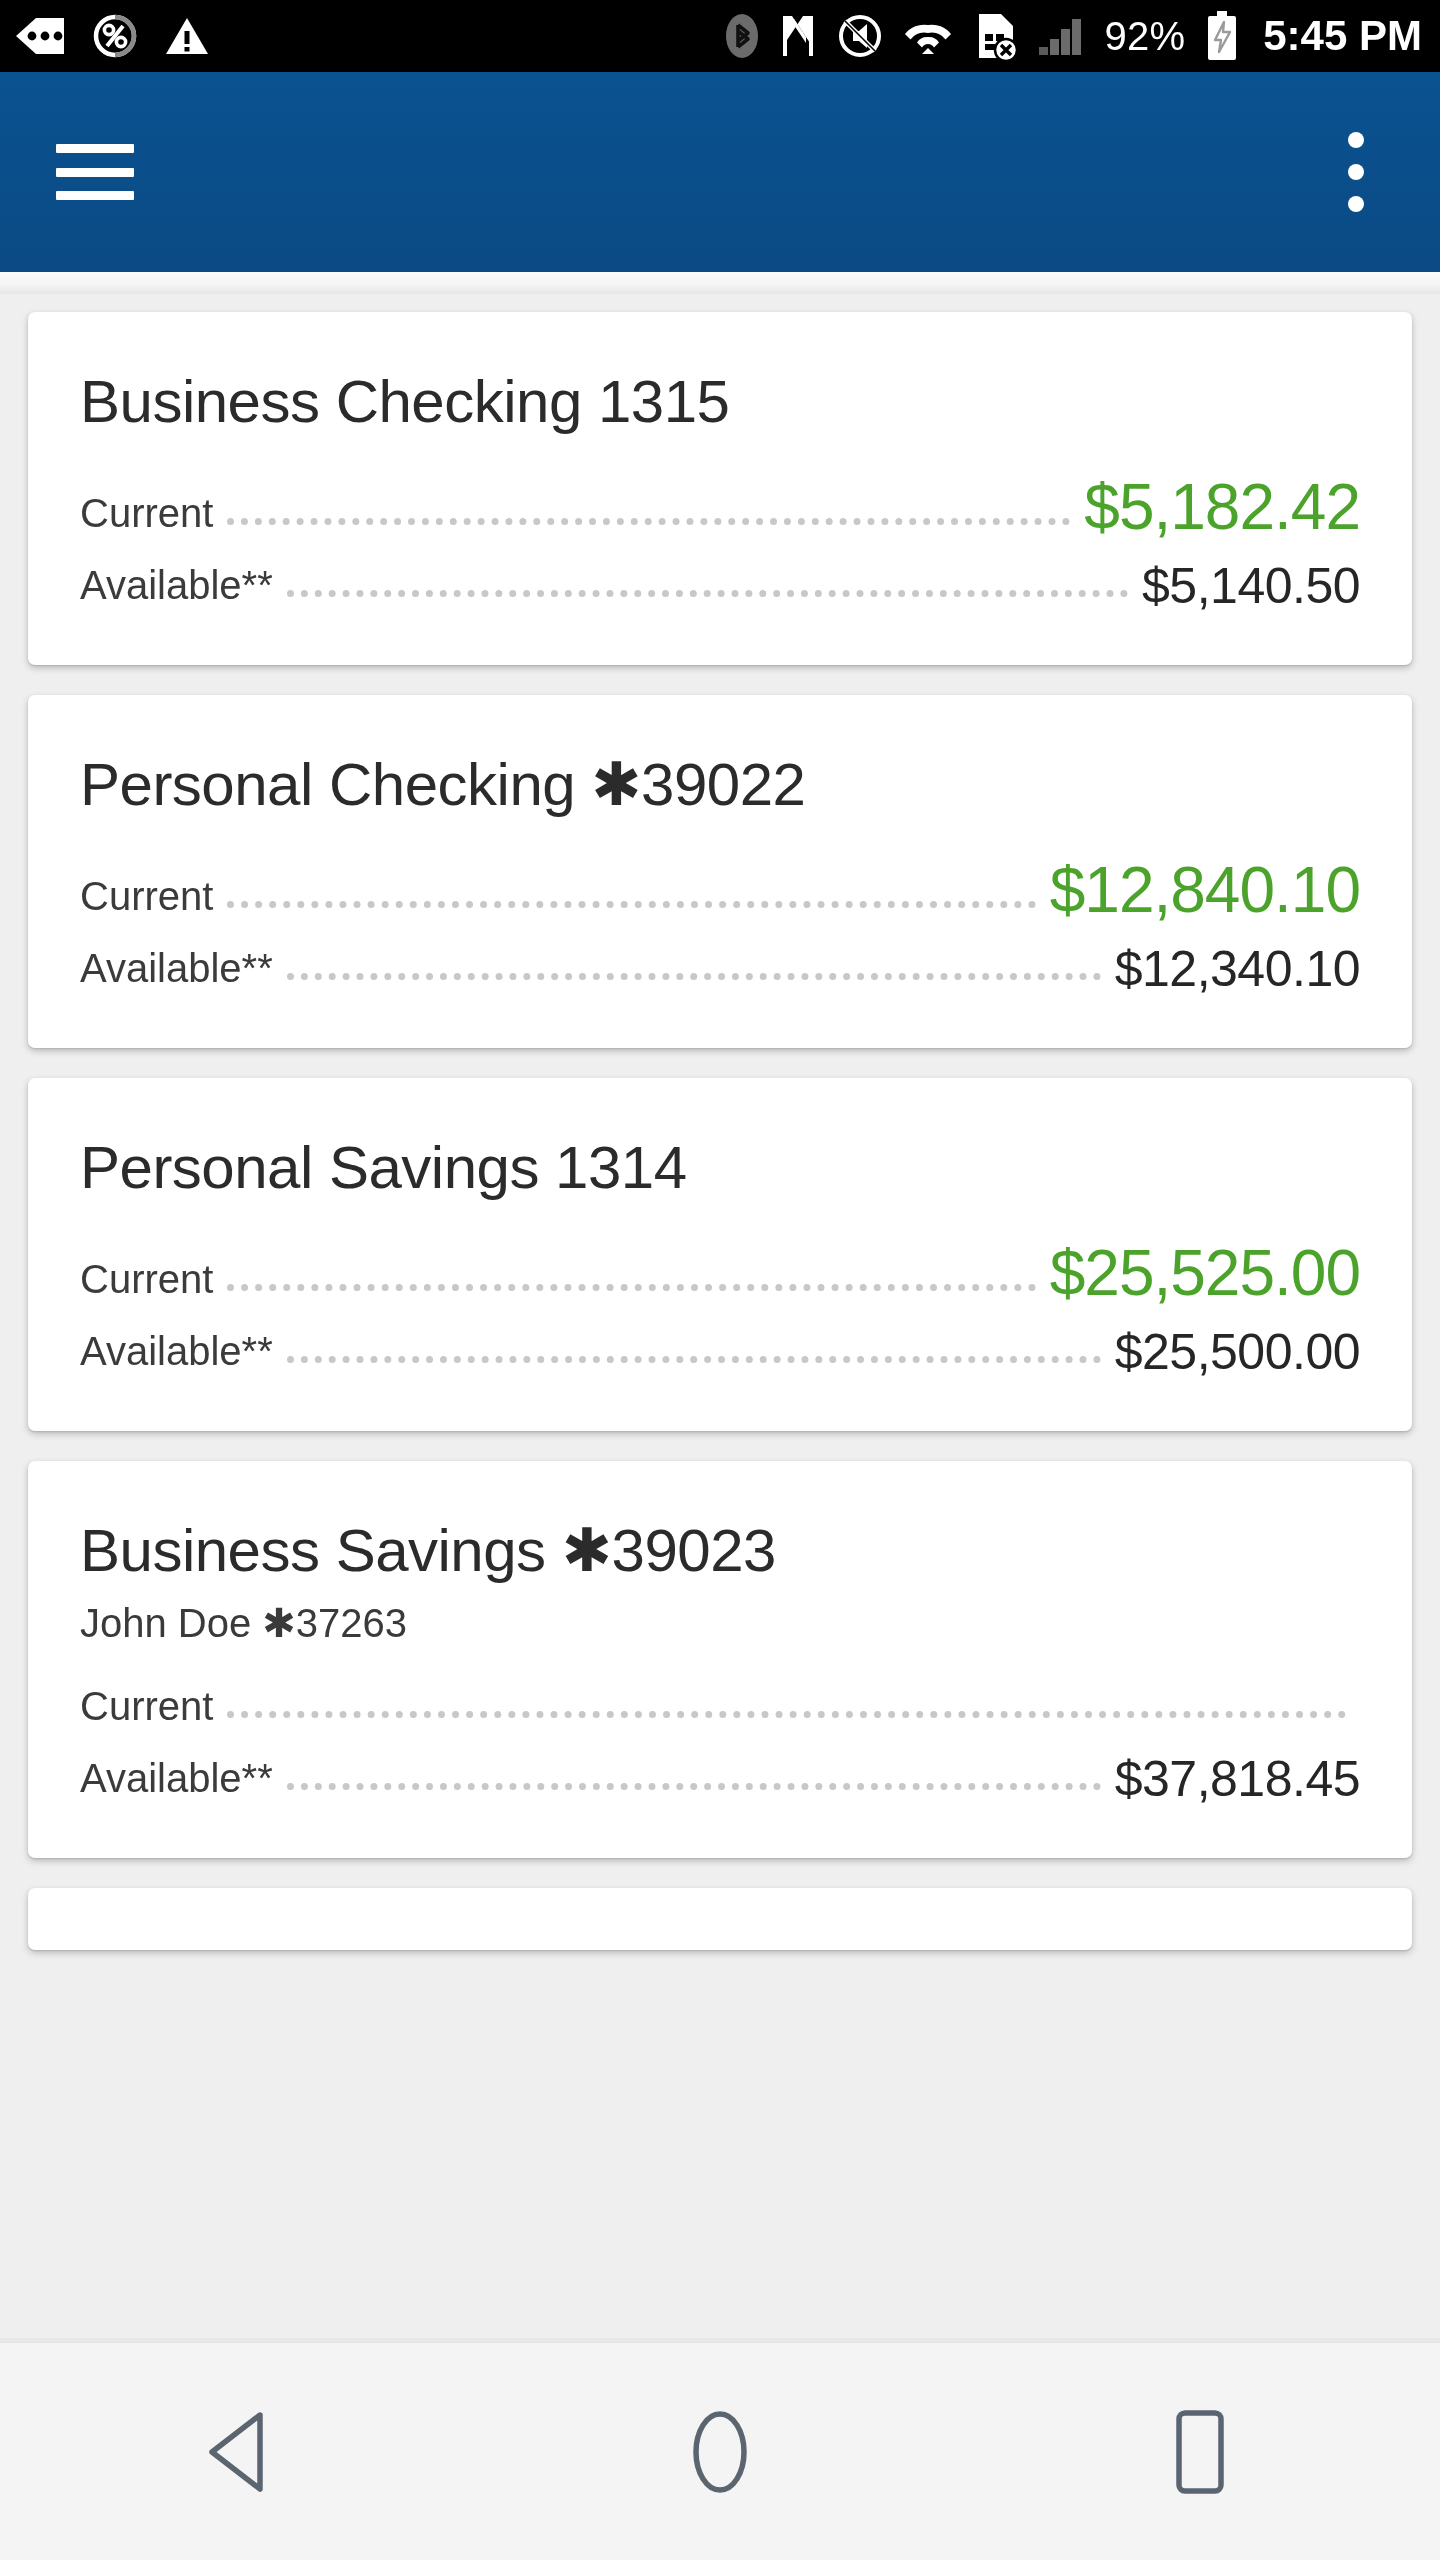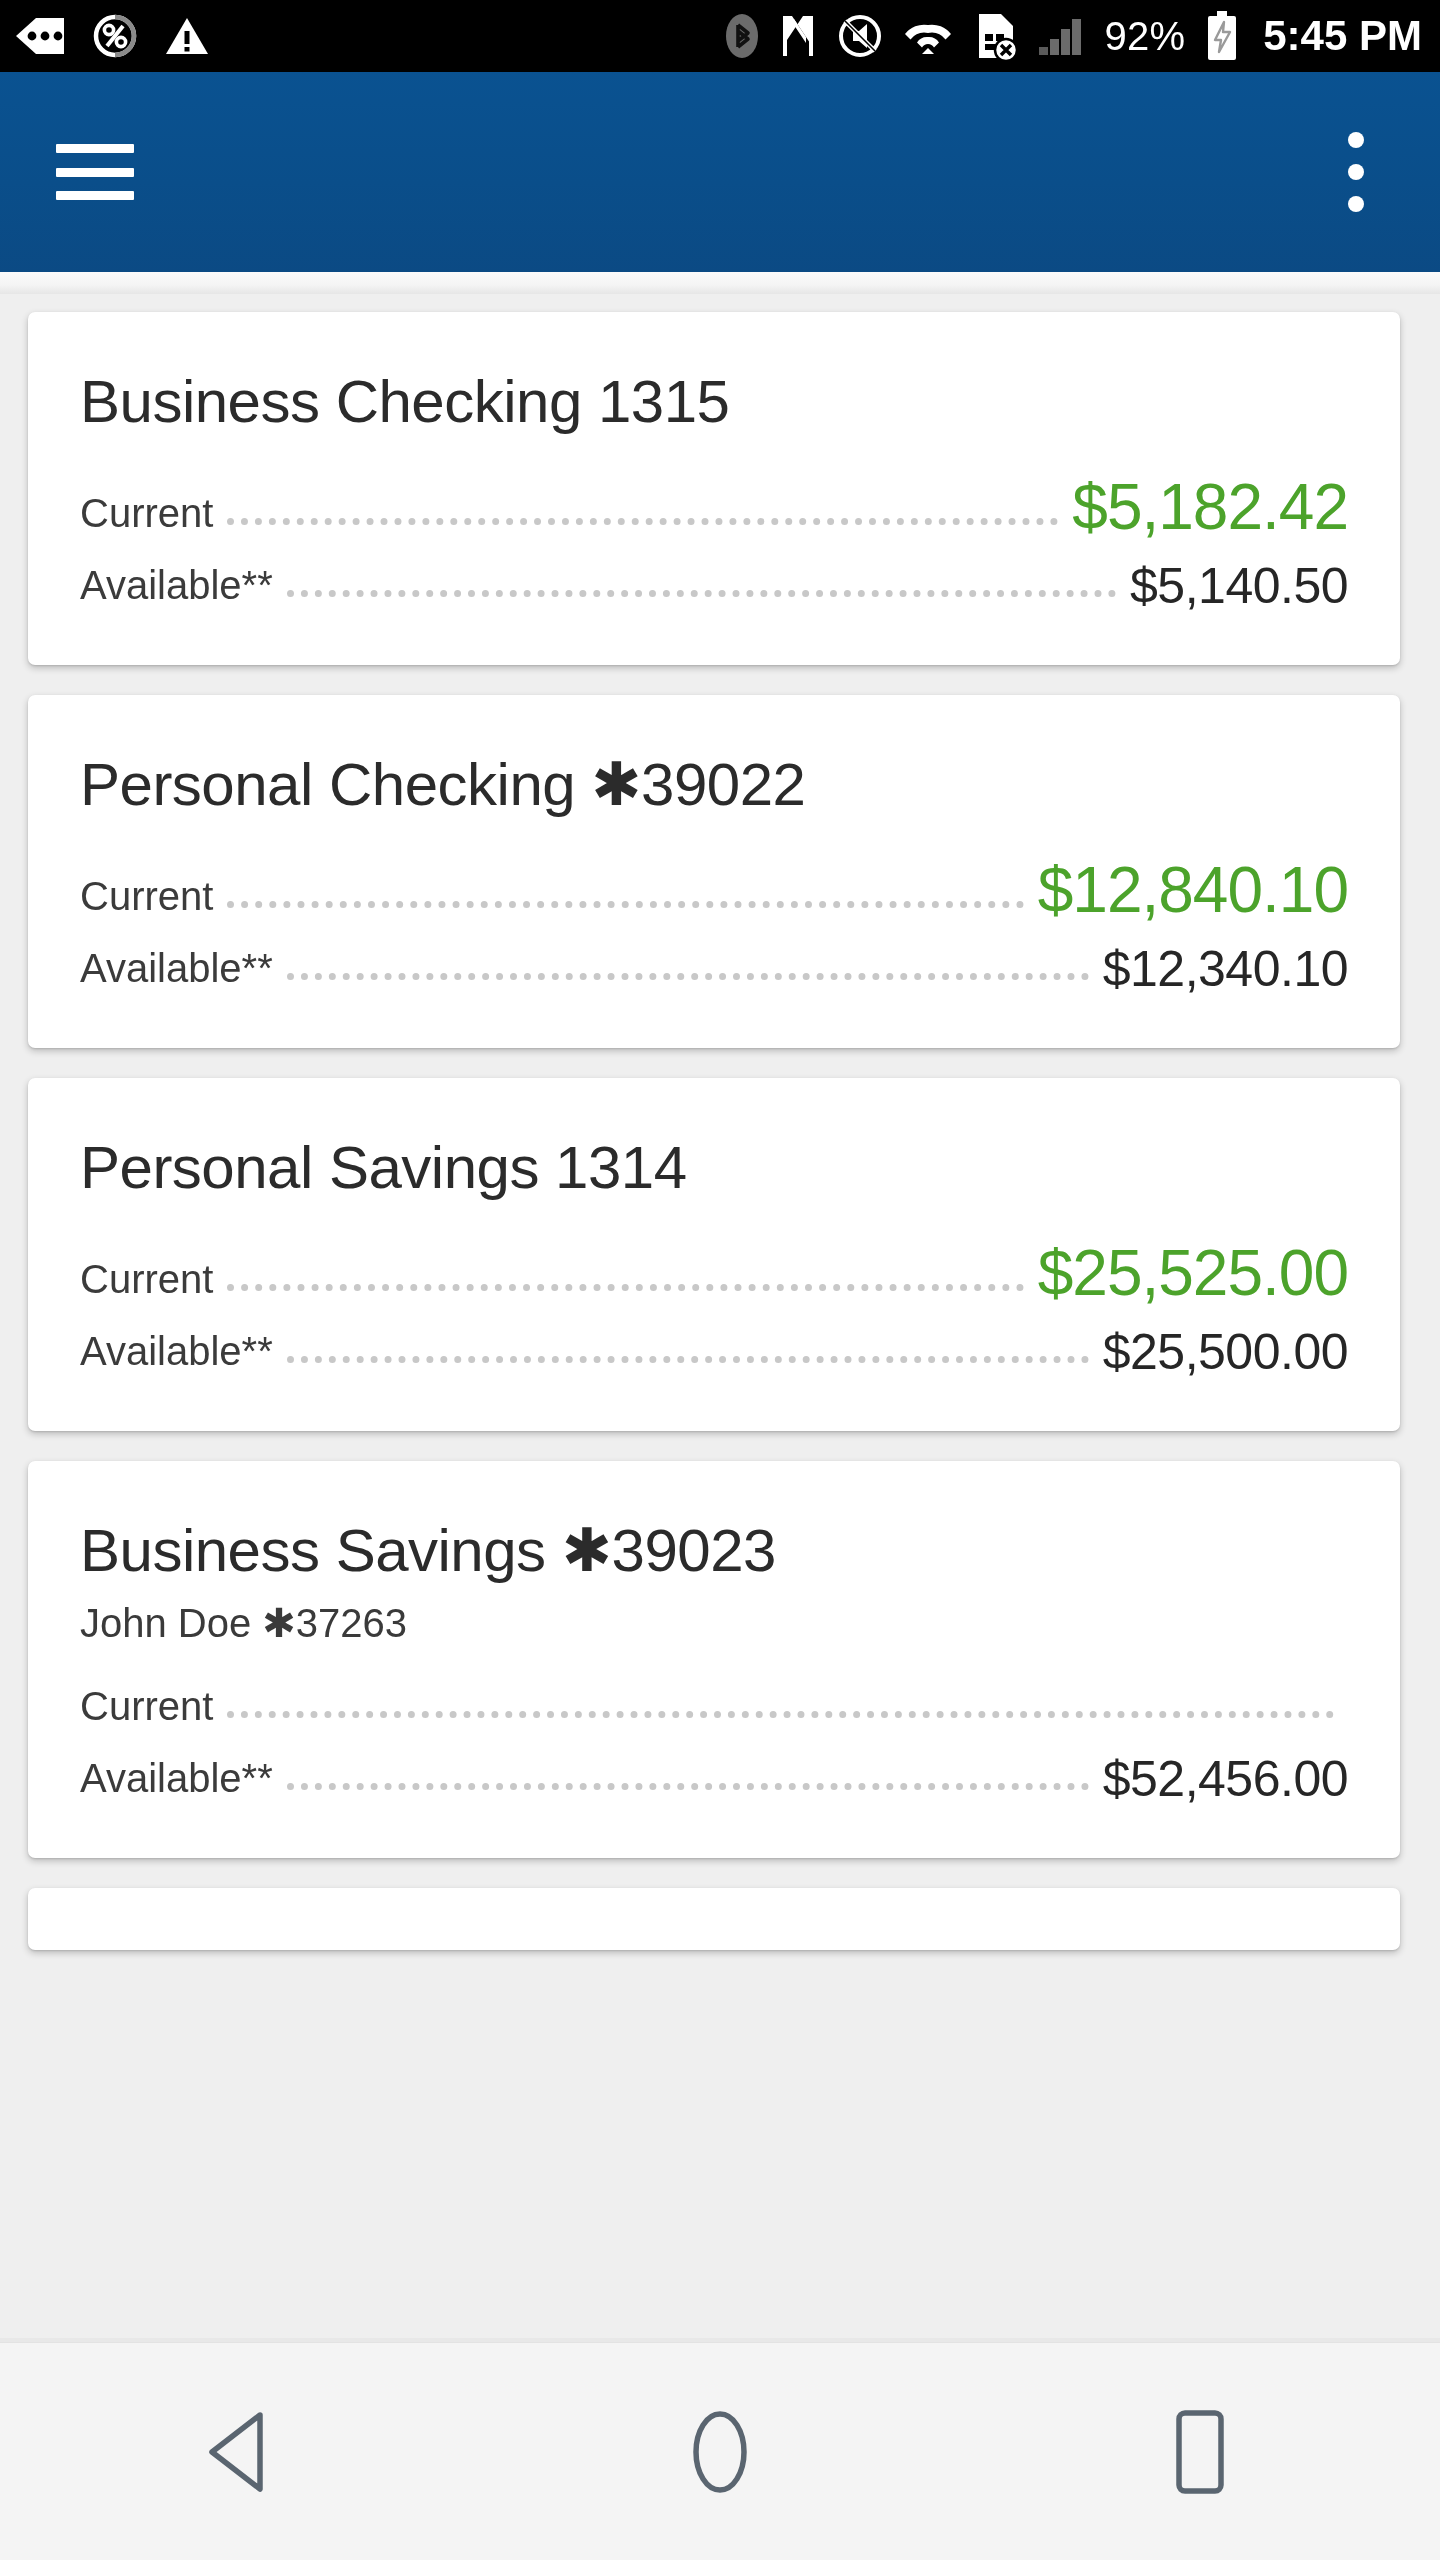--- a/index.html
+++ b/index.html
@@ -39,21 +39,21 @@
   
   .appbar-shadow { position:absolute; top:272px; left:0; width:1440px; height:22px;
     background:linear-gradient(180deg,#fbfbfb 0%,#f4f4f4 60%,#e6e6e6 100%); }
 
   
   .scroll-area {
     position:absolute; top:294px; left:0; width:1440px; height:2048px;
     background:#efefef; overflow:hidden;
   }
   .card {
-    position:relative; margin:0 40px 30px 28px; background:#ffffff;
+    position:relative; margin:0 28px 30px 28px; background:#ffffff;
     border-radius:7px;
     box-shadow:0 3px 7px rgba(0,0,0,.22), 0 1px 2px rgba(0,0,0,.12);
     padding:58px 52px 54px 52px;
   }
   .card:first-child { margin-top:18px; }
   .acct-name { font-size:60px; color:#2b2b2b; font-weight:400; letter-spacing:-.5px; line-height:1.05; white-space:nowrap; }
   .acct-sub { font-size:40px; color:#3a3a3a; font-weight:400; margin-top:20px; line-height:1.05; white-space:nowrap; }
 
   .bal-block { margin-top:42px; }
   .bal-row { display:flex; align-items:flex-end; width:100%; }
@@ -251,21 +251,21 @@
       <div class="acct-name">Business Savings ✱3​9023</div>
       <div class="acct-sub">John Doe ✱3​7263</div>
       <div class="bal-block">
         <div class="bal-row">
           <span class="bal-label">Current</span>
           <span class="leader"></span>
         </div>
         <div class="bal-row">
           <span class="bal-label">Available**</span>
           <span class="leader"></span>
-          <span class="bal-value available">$52,456.00</span>
+          <span class="bal-value available">$37,818.45</span>
         </div>
       </div>
     </div>
 
     <div class="card partial"></div>
   </div>
 
   <div class="nav-sep"></div>
   <div class="nav-bar">
 

